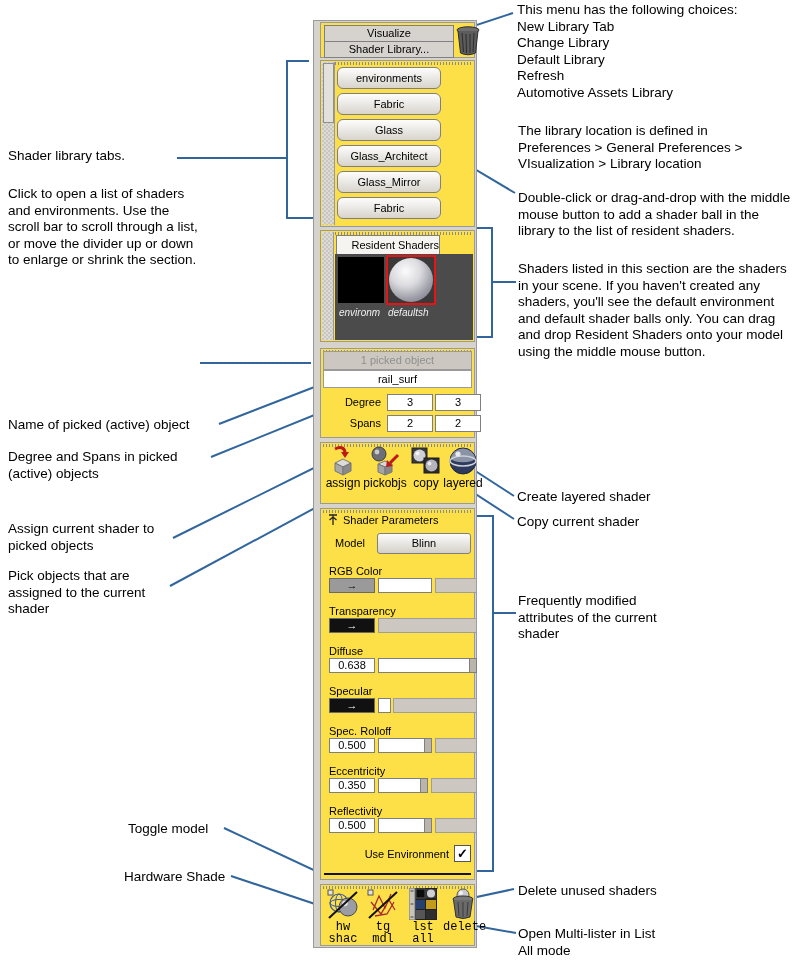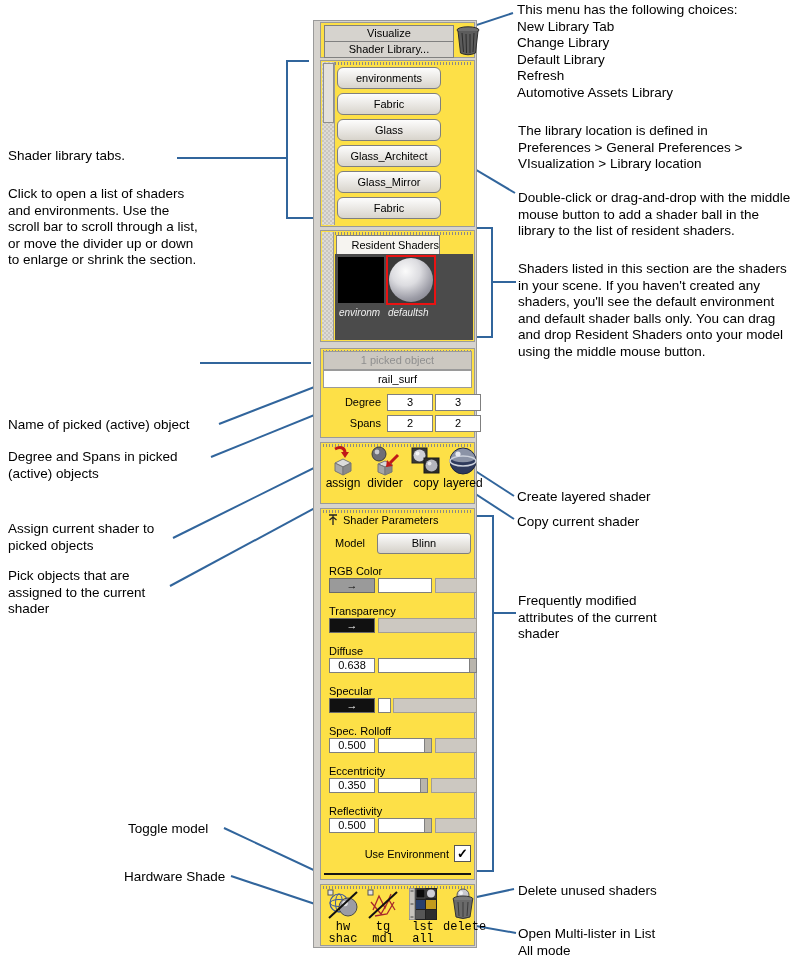--- a/index.html
+++ b/index.html
@@ -217,21 +217,21 @@
       <div class="actblock" style="left:42px;width:44px">
         <svg class="icn" width="30" height="30" viewBox="0 0 30 30">
           <circle cx="9" cy="8" r="7" fill="#6e6e76" stroke="#3c3c3c"></circle>
           <circle cx="7" cy="6" r="2.4" fill="#c9c9cf"></circle>
           <polygon points="8,18 15,15 22,18 15,21" fill="#d8d8d8" stroke="#777"></polygon>
           <polygon points="8,18 15,21 15,29 8,26" fill="#a5a5a5" stroke="#777"></polygon>
           <polygon points="22,18 15,21 15,29 22,26" fill="#888" stroke="#777"></polygon>
           <path d="M28 9 L20 17" stroke="#c01818" stroke-width="3" fill="none"></path>
           <polygon points="17,14 23,20 16,21" fill="#c01818"></polygon>
         </svg>
-        <div class="actlabel">divider</div>
+        <div class="actlabel">pickobjs</div>
       </div>
       <div class="actblock" style="left:88px;width:34px">
         <svg class="icn" width="30" height="30" viewBox="0 0 30 30">
           <rect x="1" y="2" width="15" height="15" fill="#3a3a3a" stroke="#222"></rect>
           <circle cx="8.5" cy="9.5" r="6" fill="#cfcfd6"></circle>
           <circle cx="6.5" cy="7.5" r="2" fill="#f4f4f6"></circle>
           <rect x="13" y="12" width="15" height="15" fill="#2c2c2c" stroke="#1a1a1a"></rect>
           <circle cx="20.5" cy="19.5" r="6" fill="#b4b4bd"></circle>
           <circle cx="18.5" cy="17.5" r="2" fill="#e8e8ec"></circle>
         </svg>

